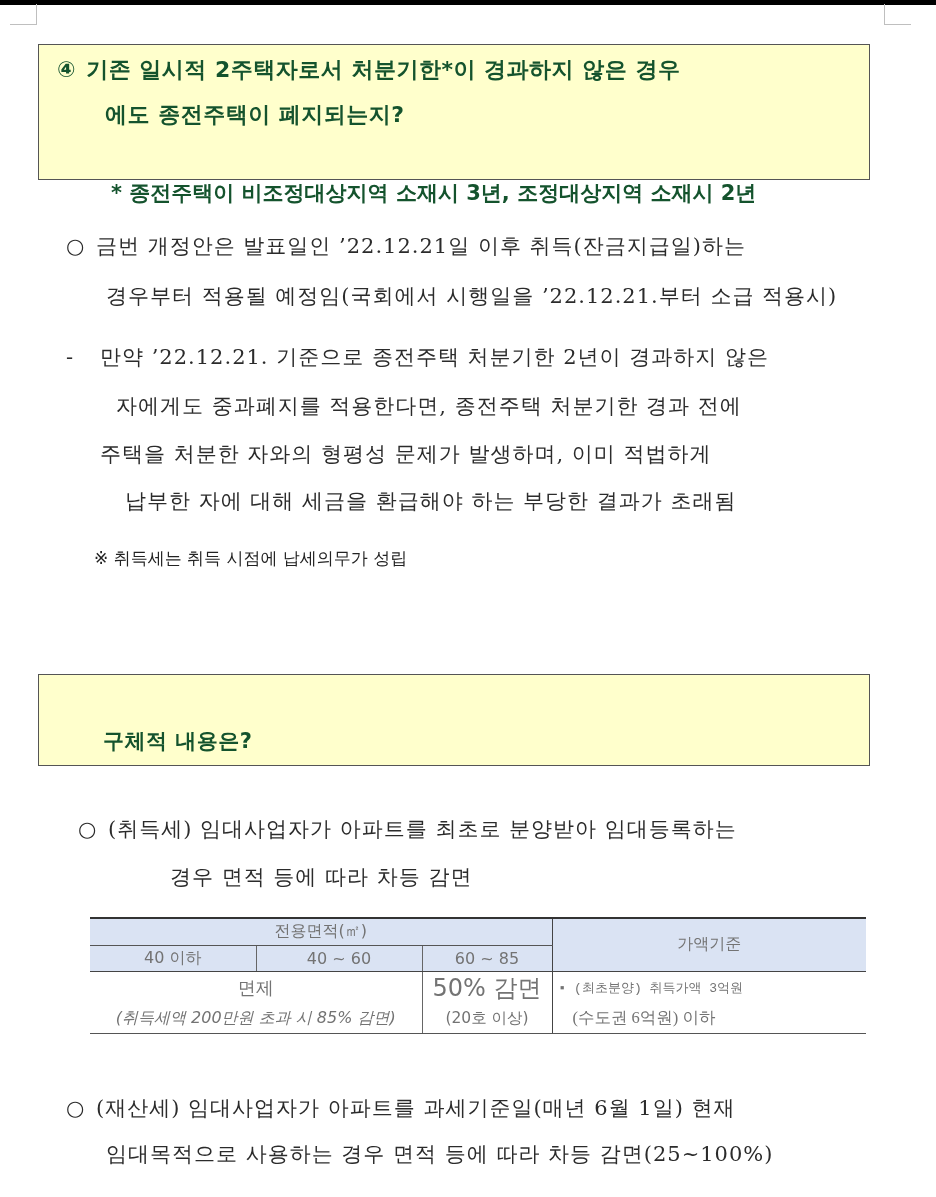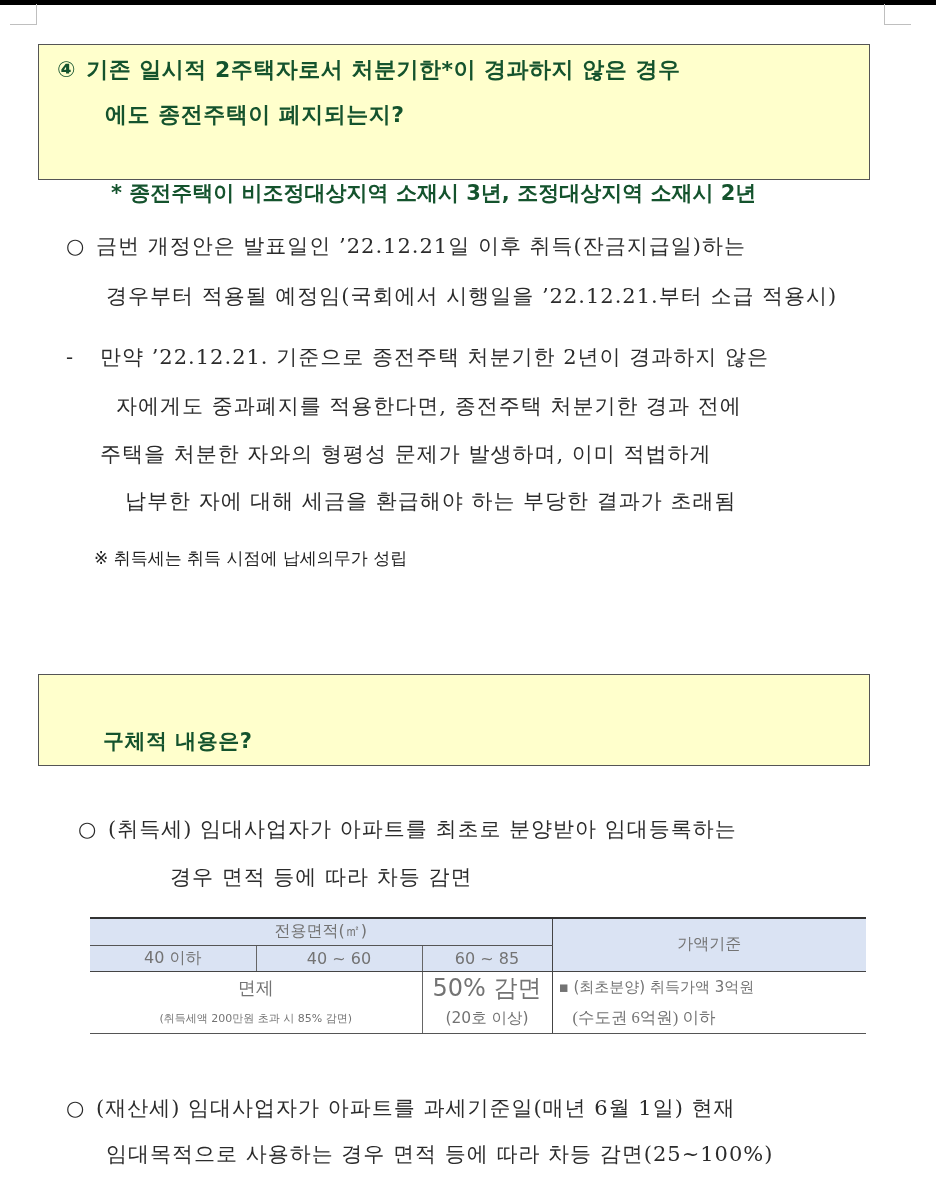--- a/index.html
+++ b/index.html
@@ -164,24 +164,24 @@
     <td rowspan="2" class="hdr t-top t-mid">가액기준</td>
   </tr>
   <tr style="height:26px;">
     <td class="hdr t-mid t-vr-thin">40 이하</td>
     <td class="hdr t-mid t-vr-thin">40 ~ 60</td>
     <td class="hdr t-mid t-vr">60 ~ 85</td>
   </tr>
   <tr style="height:30px;">
     <td colspan="2" class="t-vr-thin" style="font-size:18px;">면제</td>
     <td class="t-vr" style="font-size:24px;">50% 감면</td>
-    <td class="cell-left" style="font-size:15px;">▪ (최초분양) 취득가액 3억원</td>
+    <td class="cell-left" style="font-size:13px;font-family:Liberation Mono, monospace;">▪ (최초분양) 취득가액 3억원</td>
   </tr>
   <tr style="height:30px;">
-    <td colspan="2" class="t-bottom t-vr-thin" style="font-size:11px;">(취득세액 200만원 초과 시 85% 감면)</td>
+    <td colspan="2" class="t-bottom t-vr-thin" style="font-size:16px;font-style:italic;">(취득세액 200만원 초과 시 85% 감면)</td>
     <td class="t-bottom t-vr" style="font-size:15.5px;">(20호 이상)</td>
     <td class="cell-left t-bottom" style="font-size:16.5px; padding-left:20px !important;font-family:Liberation Serif, serif;">(수도권 6억원) 이하</td>
   </tr>
 </tbody>
   </table>
 
 <div class="para" style="left:66px; top:1094px;">
   <span class="bullet">○</span><span>(재산세) 임대사업자가 아파트를 과세기준일(매년 6월 1일) 현재</span>
 </div>
 <div class="para" style="left:106px; top:1140px;">임대목적으로 사용하는 경우 면적 등에 따라 차등 감면(25~100%)</div>

